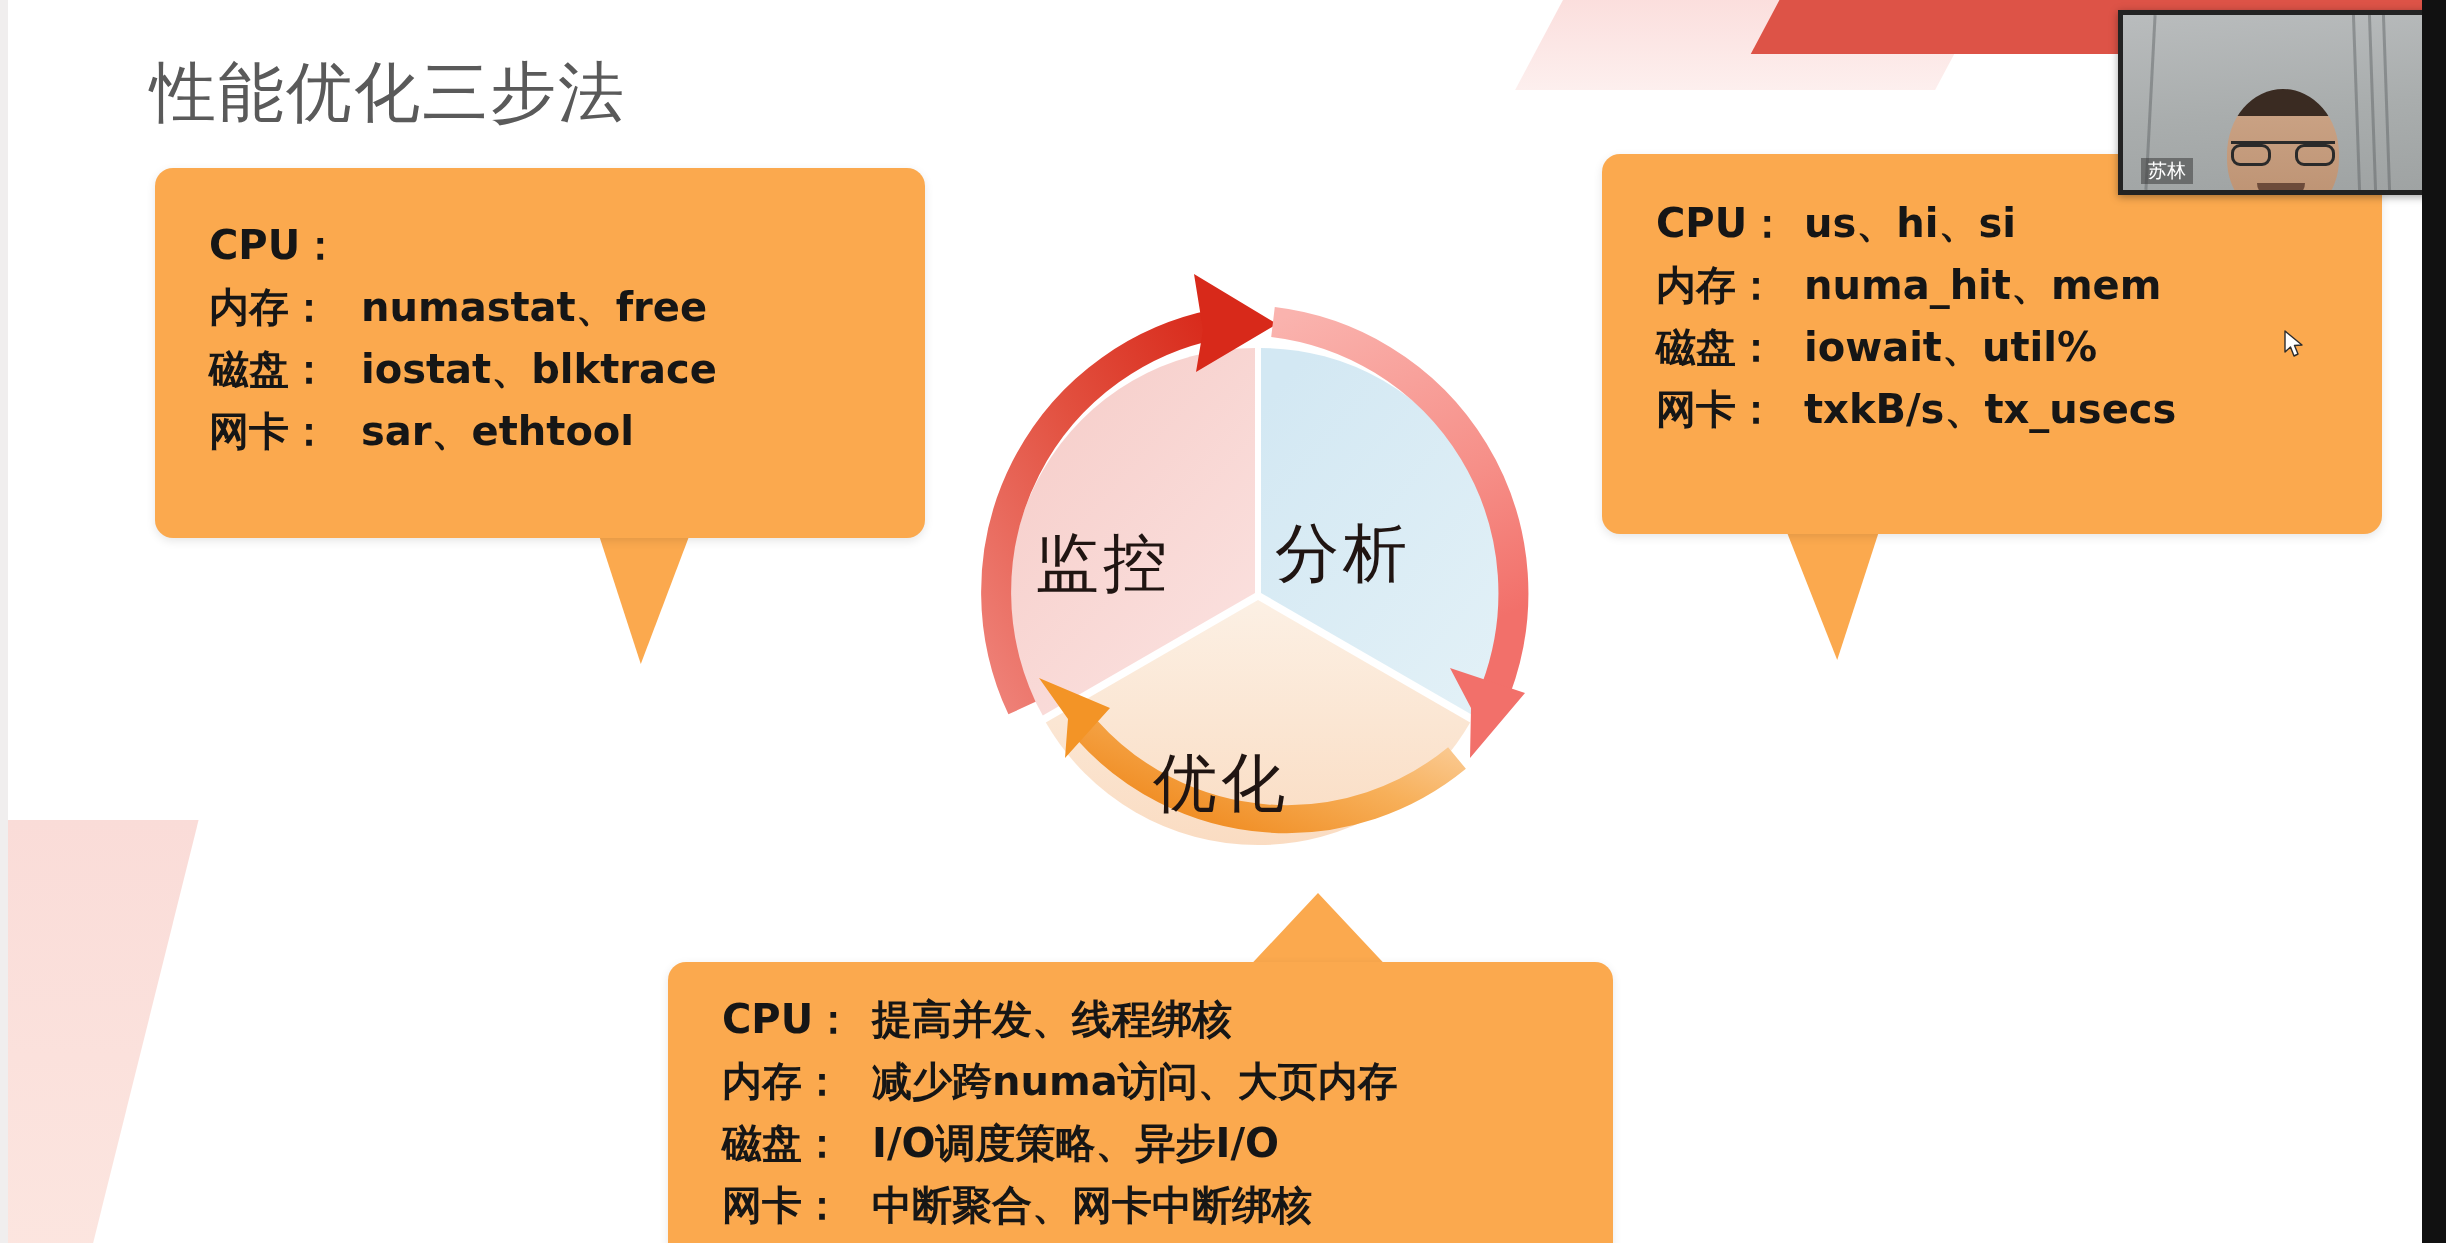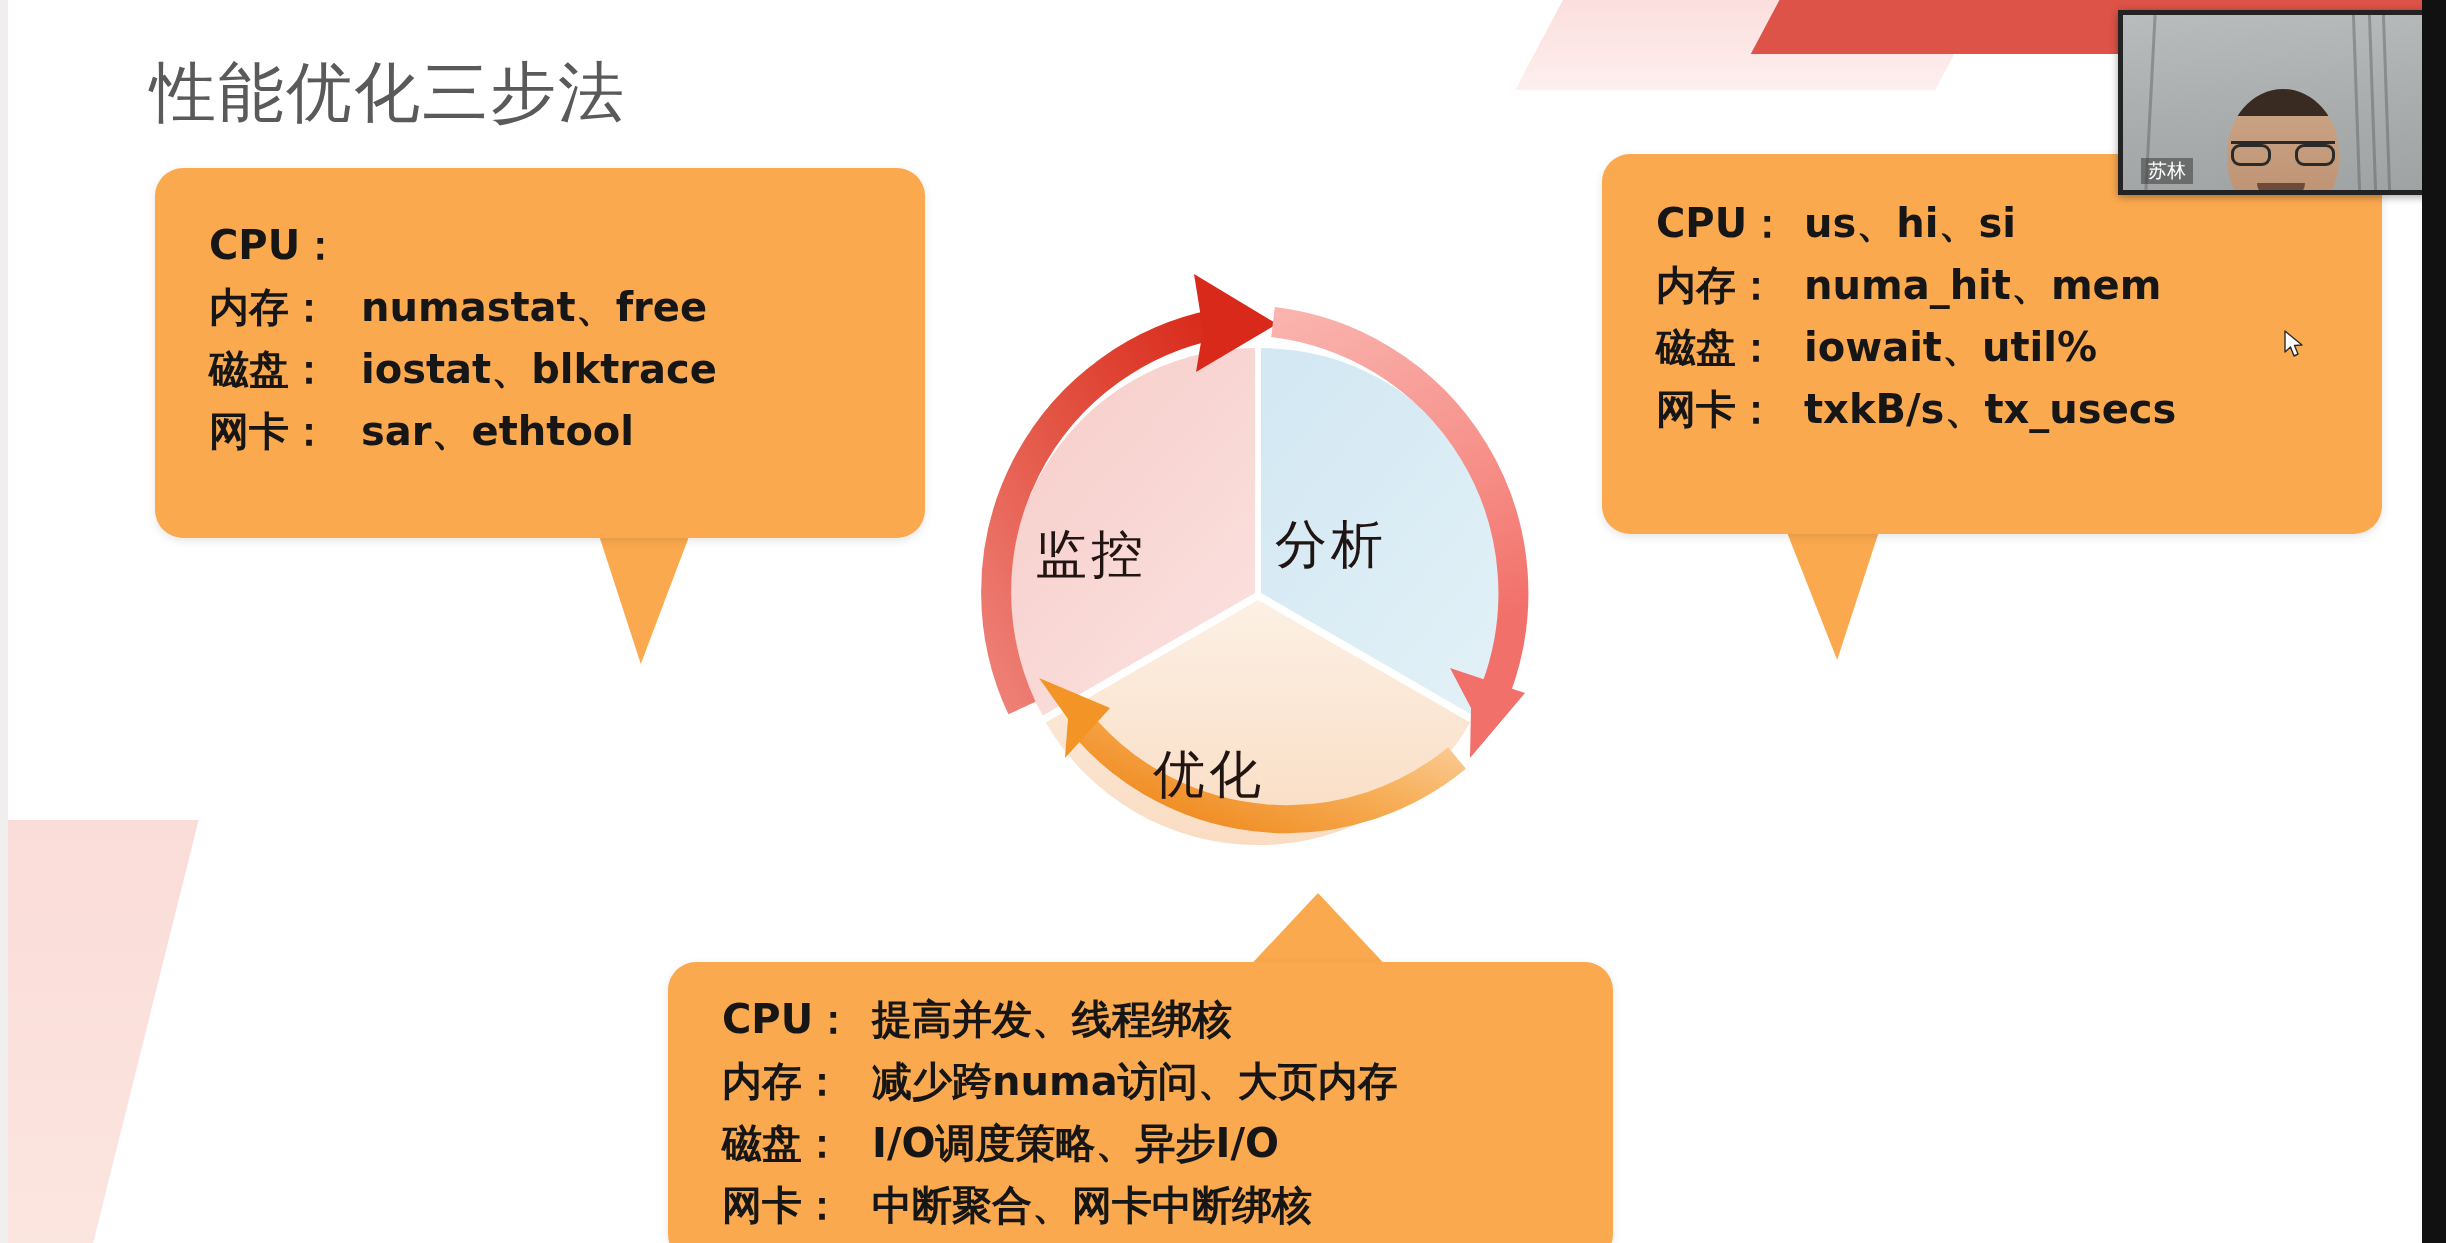--- a/index.html
+++ b/index.html
@@ -64,21 +64,21 @@
     color: #5a5a5a;
     font-family: "DejaVu Sans", "Liberation Sans", sans-serif;
     font-weight: 400;
     white-space: nowrap;
   }
 
   
   .callout {
     position: absolute;
     background: #fba94e;
-    border-radius: 28px;
+    border-radius: 18px;
     box-shadow: 0 3px 10px rgba(0,0,0,.10);
   }
   .callout-lines {
     position: absolute;
     left: 0; right: 0;
     padding: 0 54px;
     box-sizing: border-box;
   }
   .cline {
     display: flex;
@@ -172,21 +172,21 @@
     left: 905px;
     top: 238px;
     width: 700px;
     height: 700px;
   }
   #cycle svg { display: block; }
 
   .sector-label {
     position: absolute;
     font-family: Liberation Serif, serif;
-    font-size: 52px;
+    font-size: 64px;
     color: #201512;
     white-space: nowrap;
     letter-spacing: 4px;
   }
   #label-monitor { left: 130px; top: 282px; }
   #label-analyze { left: 370px; top: 272px; }
   #label-optimize { left: 248px; top: 502px; }
 
   
   #video-thumb {

